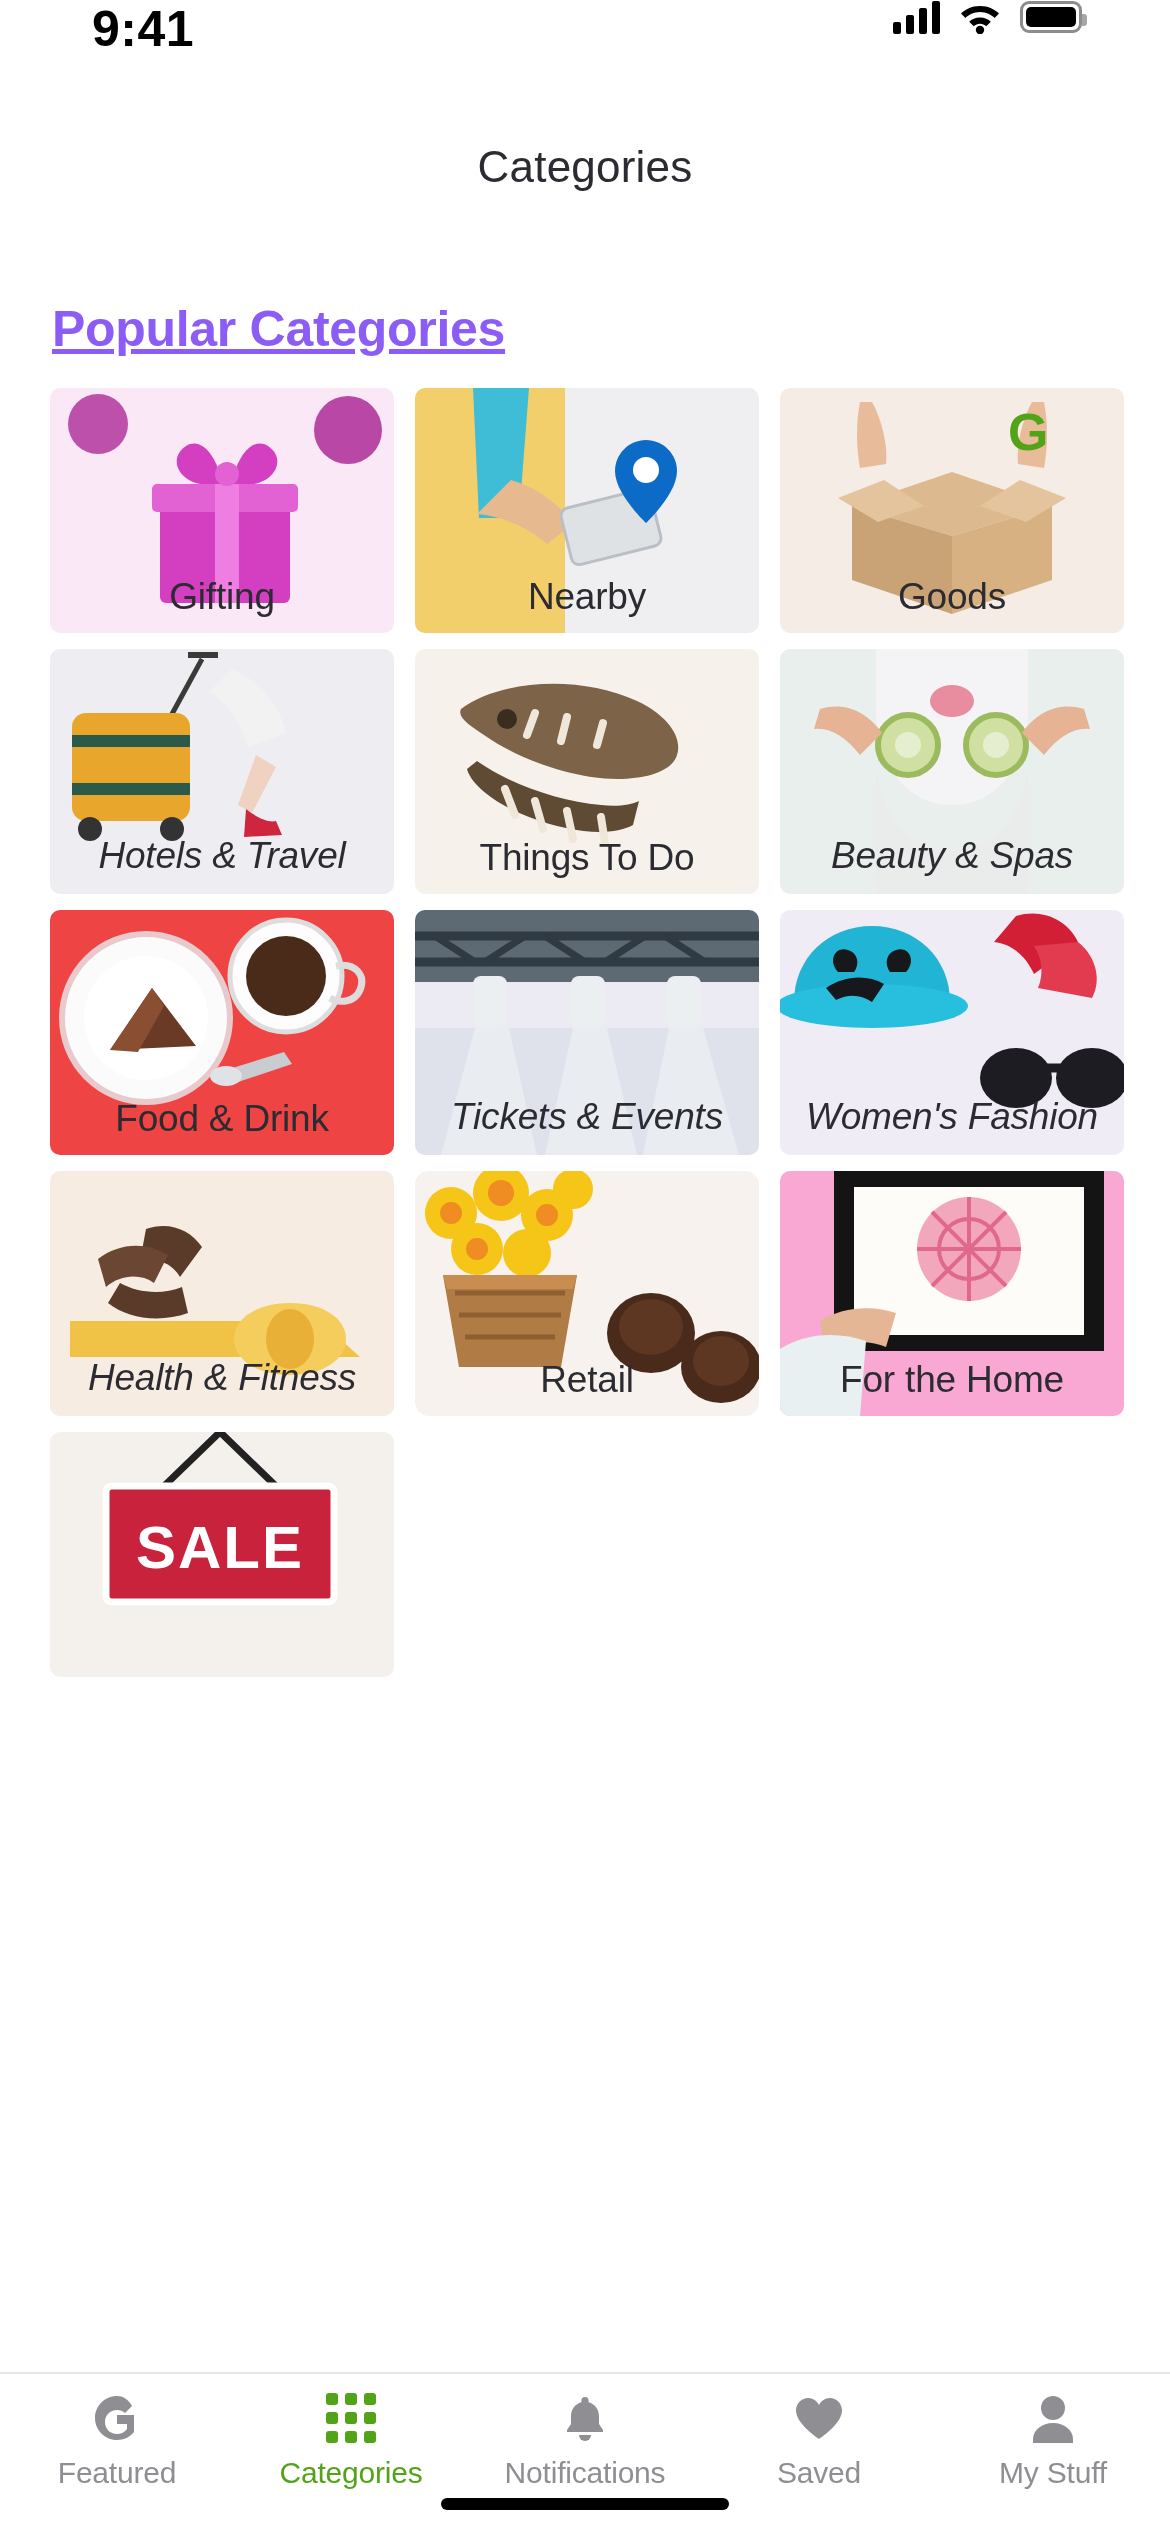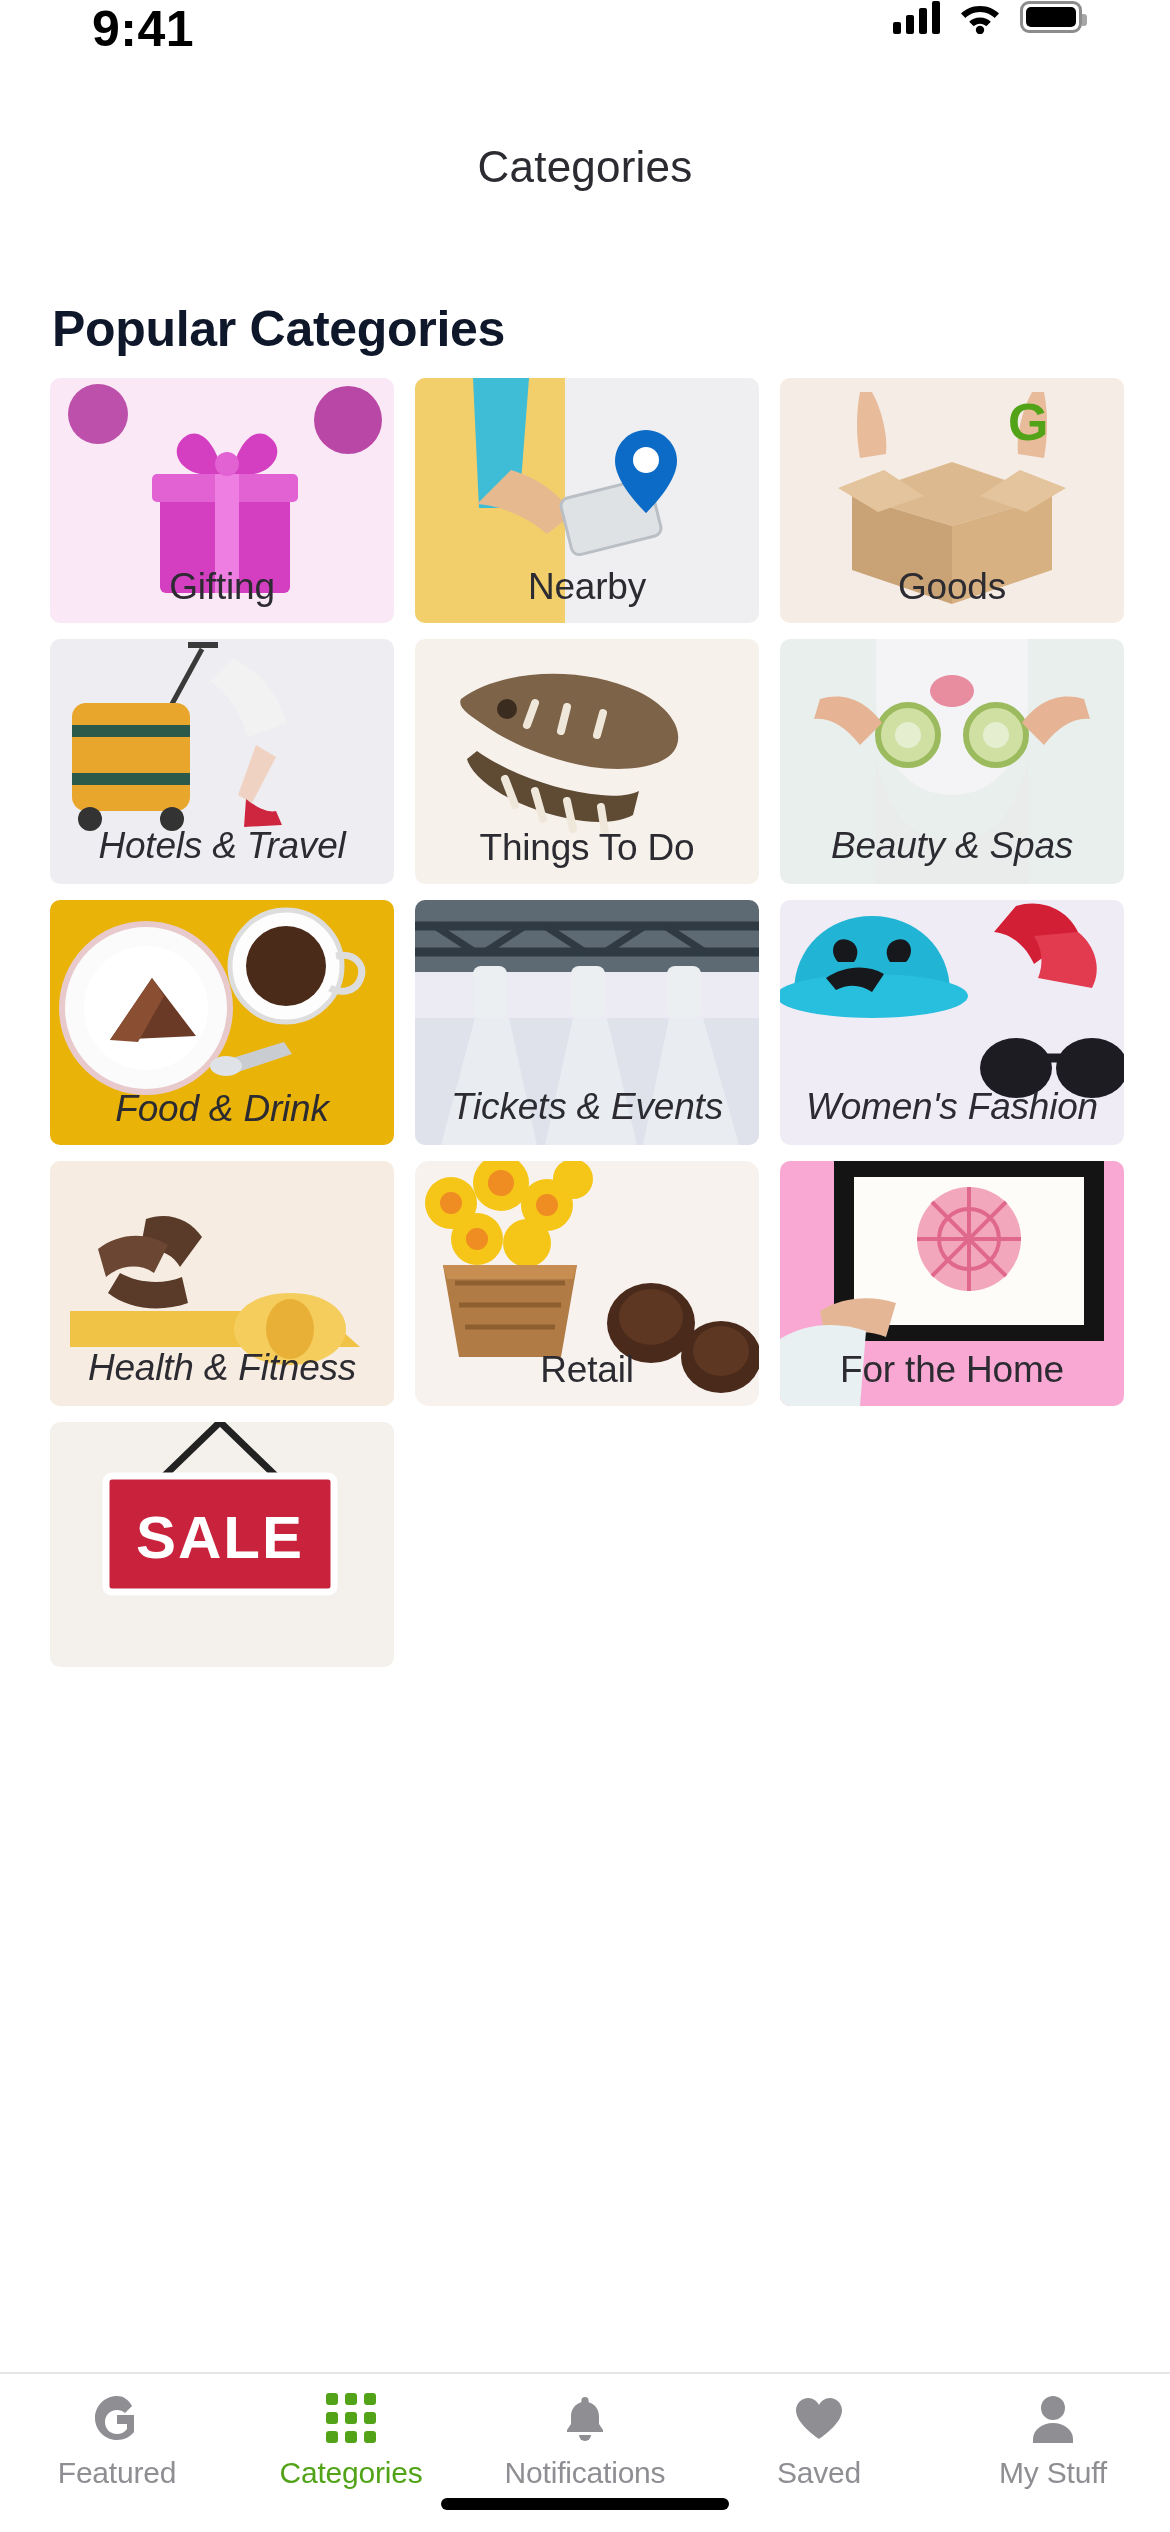--- a/index.html
+++ b/index.html
@@ -39,22 +39,22 @@
   
   .navbar {
     position: absolute; top: 112px; left: 0; right: 0; height: 110px;
     display: flex; align-items: center; justify-content: center;
   }
   .nav-title { font-size: 44px; color: #2b2b31; letter-spacing: .2px; }
 
   
   .content { position: absolute; top: 222px; left: 0; right: 0; bottom: 160px; overflow: hidden; }
   .section-title {
-    font-size: 50px; font-weight: 700; color: #0f172a;
-    padding: 78px 0 20px 52px; letter-spacing: -.3px;
+    font-size: 50px; font-weight: 700; color: #8b5cf6;
+    padding: 78px 0 30px 52px; letter-spacing: -.3px; text-decoration: underline;
   }
 
   .grid {
     display: grid;
     grid-template-columns: repeat(3, 344px);
     gap: 16px 21px;
     padding: 0 50px;
   }
   .cat-card {
     position: relative; height: 245px; border-radius: 10px; overflow: hidden;
@@ -196,21 +196,21 @@
         <circle cx="128" cy="96" r="30" fill="#cfe0a2" stroke="#9cbb5f" stroke-width="6"></circle>
         <circle cx="216" cy="96" r="30" fill="#cfe0a2" stroke="#9cbb5f" stroke-width="6"></circle>
         <circle cx="128" cy="96" r="13" fill="#e6eed0"></circle>
               <circle cx="216" cy="96" r="13" fill="#e6eed0"></circle>
         <path d="M40 60c26-8 48 4 62 24l-22 22C66 88 50 78 34 80z" fill="#e6b394"></path>
         <path d="M304 60c-26-8-48 4-62 24l22 22c14-18 30-28 46-26z" fill="#e6b394"></path>
         <path d="M96 120c10 54 38 82 76 82s66-28 76-82v125H96z" fill="#e9eceb"></path>
       </svg></div>
           <div class="cat-label two">Beauty &amp; Spas</div>
         </div>
-        <div class="cat-card" style="background: #eab308; font-style: italic;">
+        <div class="cat-card" style="background: #ef4444;">
           <div class="cat-art">
       <svg viewBox="0 0 344 245" width="100%" height="100%">
         <circle cx="96" cy="108" r="84" fill="#fbfbfb" stroke="#e8c9cc" stroke-width="6"></circle>
         <circle cx="96" cy="108" r="62" fill="#fff"></circle>
         <path d="M60 140l42-62 44 58z" fill="#6b3a26"></path>
         <path d="M60 140l42-62 12 18-26 46z" fill="#8a4e33"></path>
         <circle cx="236" cy="66" r="56" fill="#fdfdfd" stroke="#ddd" stroke-width="5"></circle>
         <circle cx="236" cy="66" r="40" fill="#4a2a18"></circle>
         <path d="M286 56c20-4 30 10 24 24-5 12-20 14-30 8" fill="none" stroke="#ddd" stroke-width="7"></path>
         <path d="M176 160l58-18 8 12-60 20z" fill="#c9ccd1"></path>

